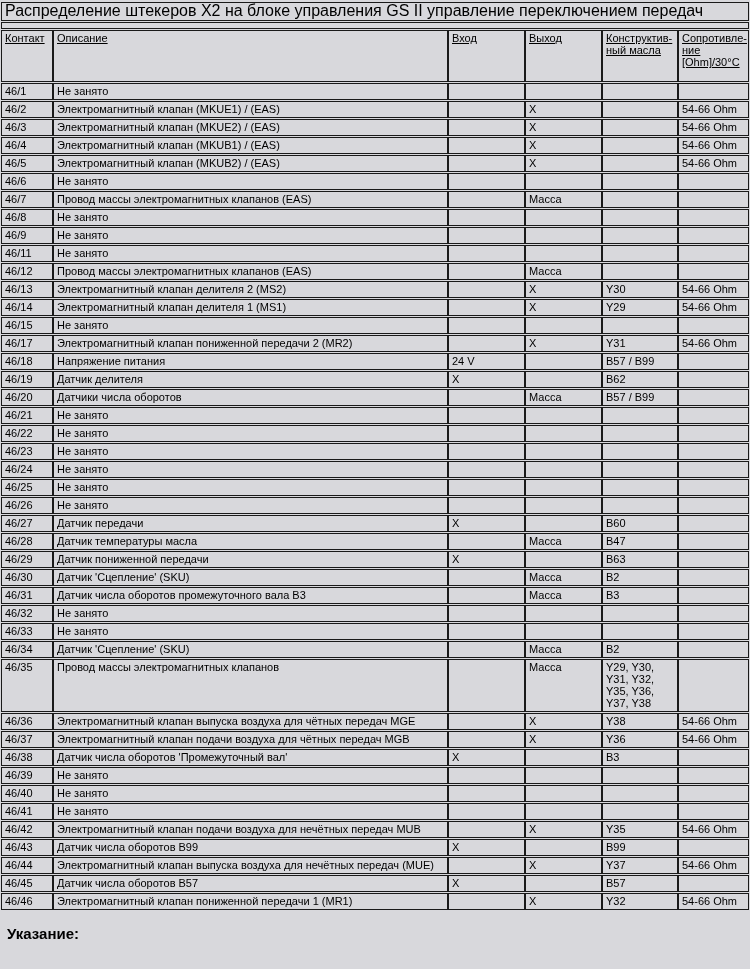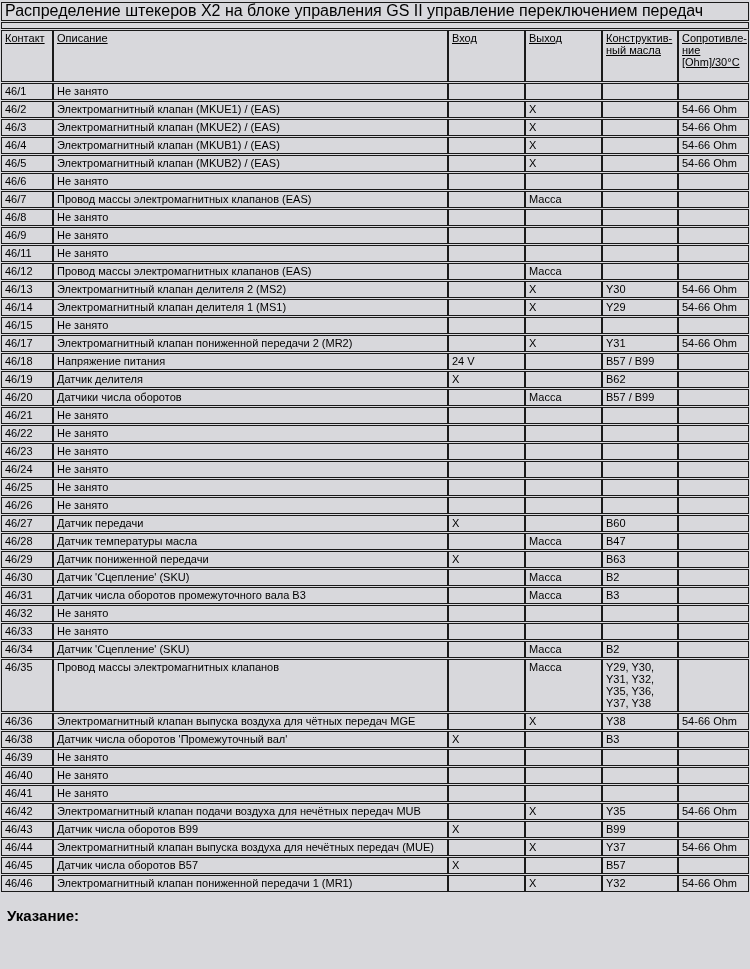--- a/index.html
+++ b/index.html
@@ -363,20 +363,28 @@
         </tr>
         <tr>
           <td>46/36</td>
           <td>Электромагнитный клапан выпуска воздуха для чётных передач MGE</td>
           <td></td>
           <td>X</td>
           <td>Y38</td>
           <td>54-66 Ohm</td>
         </tr>
         <tr>
+          <td>46/37</td>
+          <td>Электромагнитный клапан подачи воздуха для чётных передач MGB</td>
+          <td></td>
+          <td>X</td>
+          <td>Y36</td>
+          <td>54-66 Ohm</td>
+        </tr>
+        <tr>
           <td>46/38</td>
           <td>Датчик числа оборотов 'Промежуточный вал'</td>
           <td>X</td>
           <td></td>
           <td>B3</td>
           <td></td>
         </tr>
         <tr>
           <td>46/39</td>
           <td>Не занято</td>

